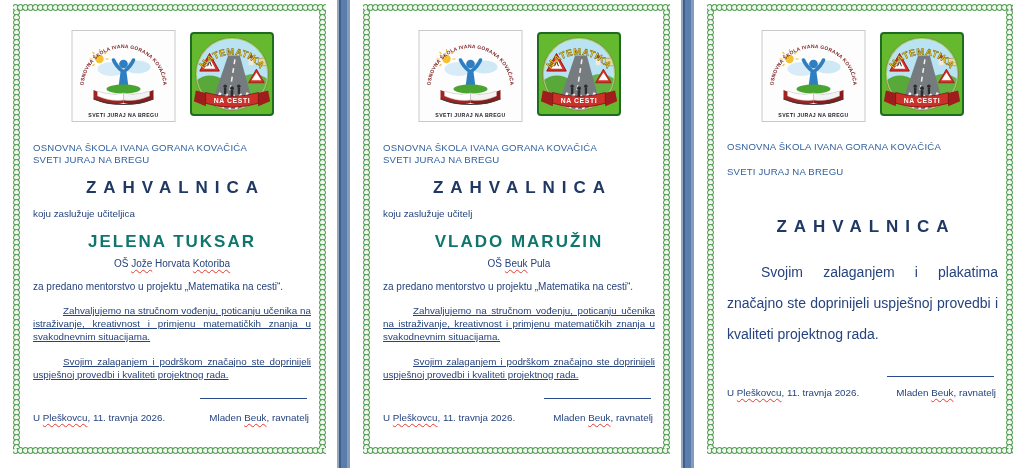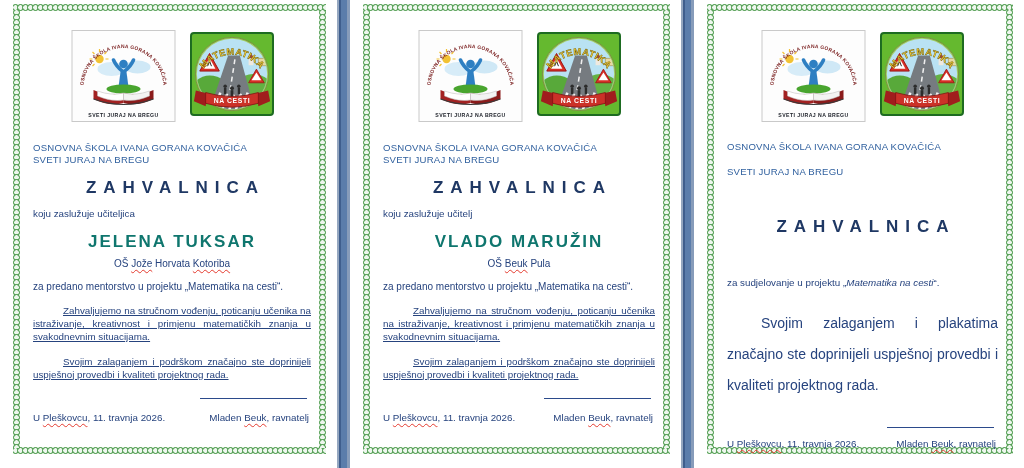--- a/index.html
+++ b/index.html
@@ -1125,21 +1125,20 @@
           <svg class="lg-school">
               <use href="#sym-school"></use>
             </svg>
           <svg class="lg-math">
               <use href="#sym-math"></use>
             </svg>
         </div>
         <div class="c3-l1">OSNOVNA ŠKOLA IVANA GORANA KOVAČIĆA</div>
         <div class="c3-l2">SVETI JURAJ NA BREGU</div>
         <h1 class="c3-title">ZAHVALNICA</h1>
-        <p class="c3-reason"><span>za sudjelovanje u projektu „</span><span class="italic">Matematika na cesti</span><span>“.</span></p>
         <p class="c3-para">Svojim zalaganjem i plakatima značajno ste doprinijeli uspješnoj provedbi i kvaliteti projektnog rada.</p>
         <div class="c3-sig"></div>
         <div class="c3-bottom">
           <span class="spellable">U <span class="misspell">Pleškovcu</span>, 11. travnja 2026.</span>
           <span class="spellable">Mladen <span class="misspell">Beuk</span>, ravnatelj</span>
         </div>
       </div>
     </div>
   </section>
 

